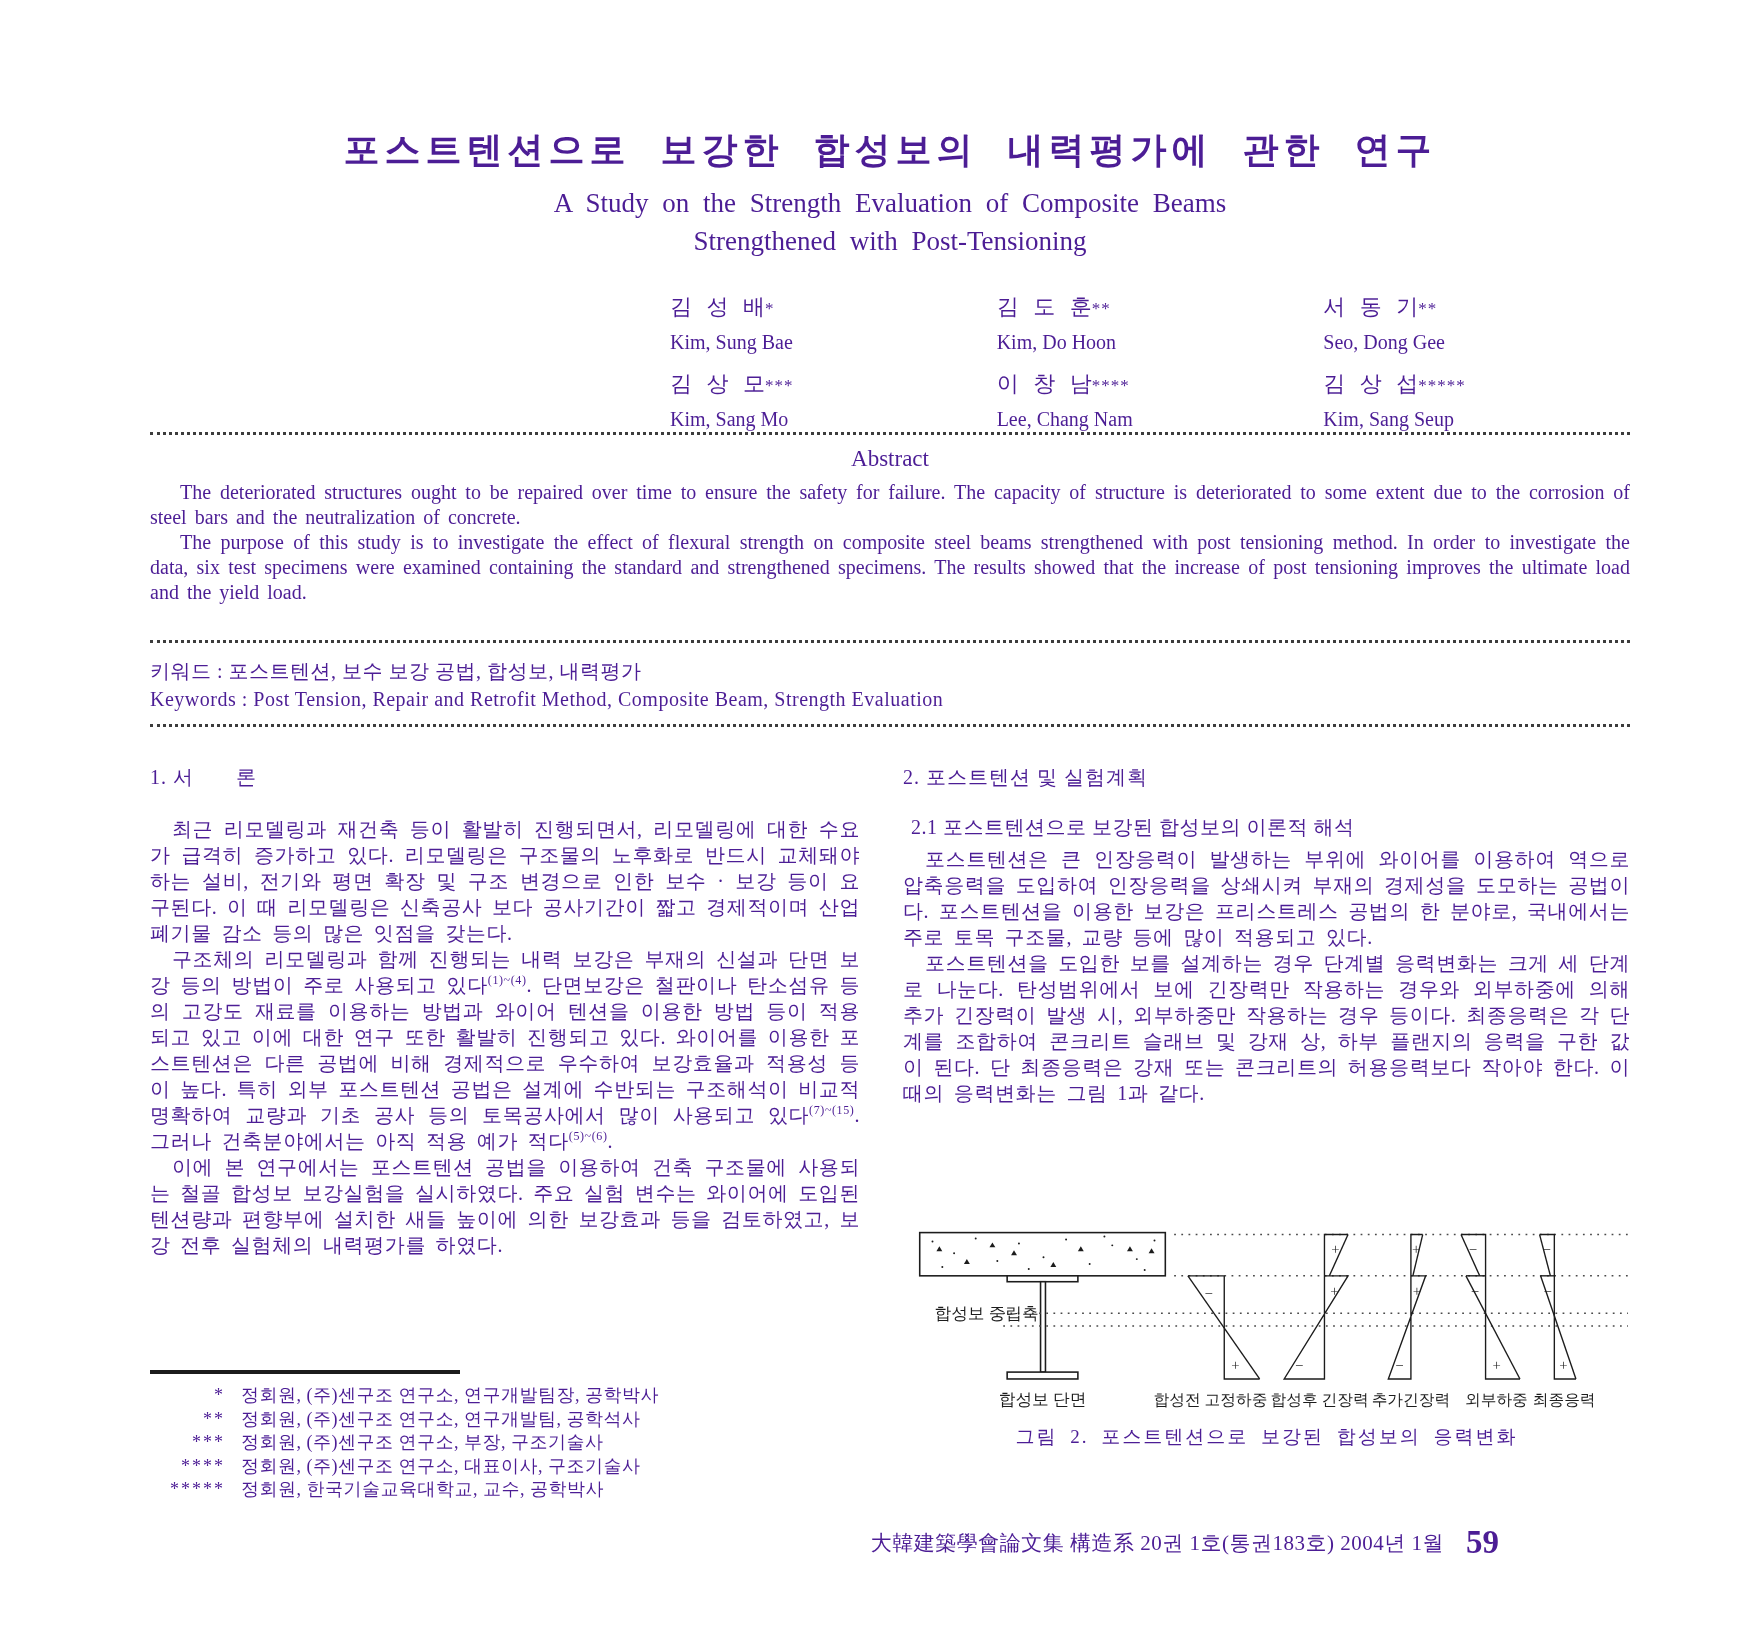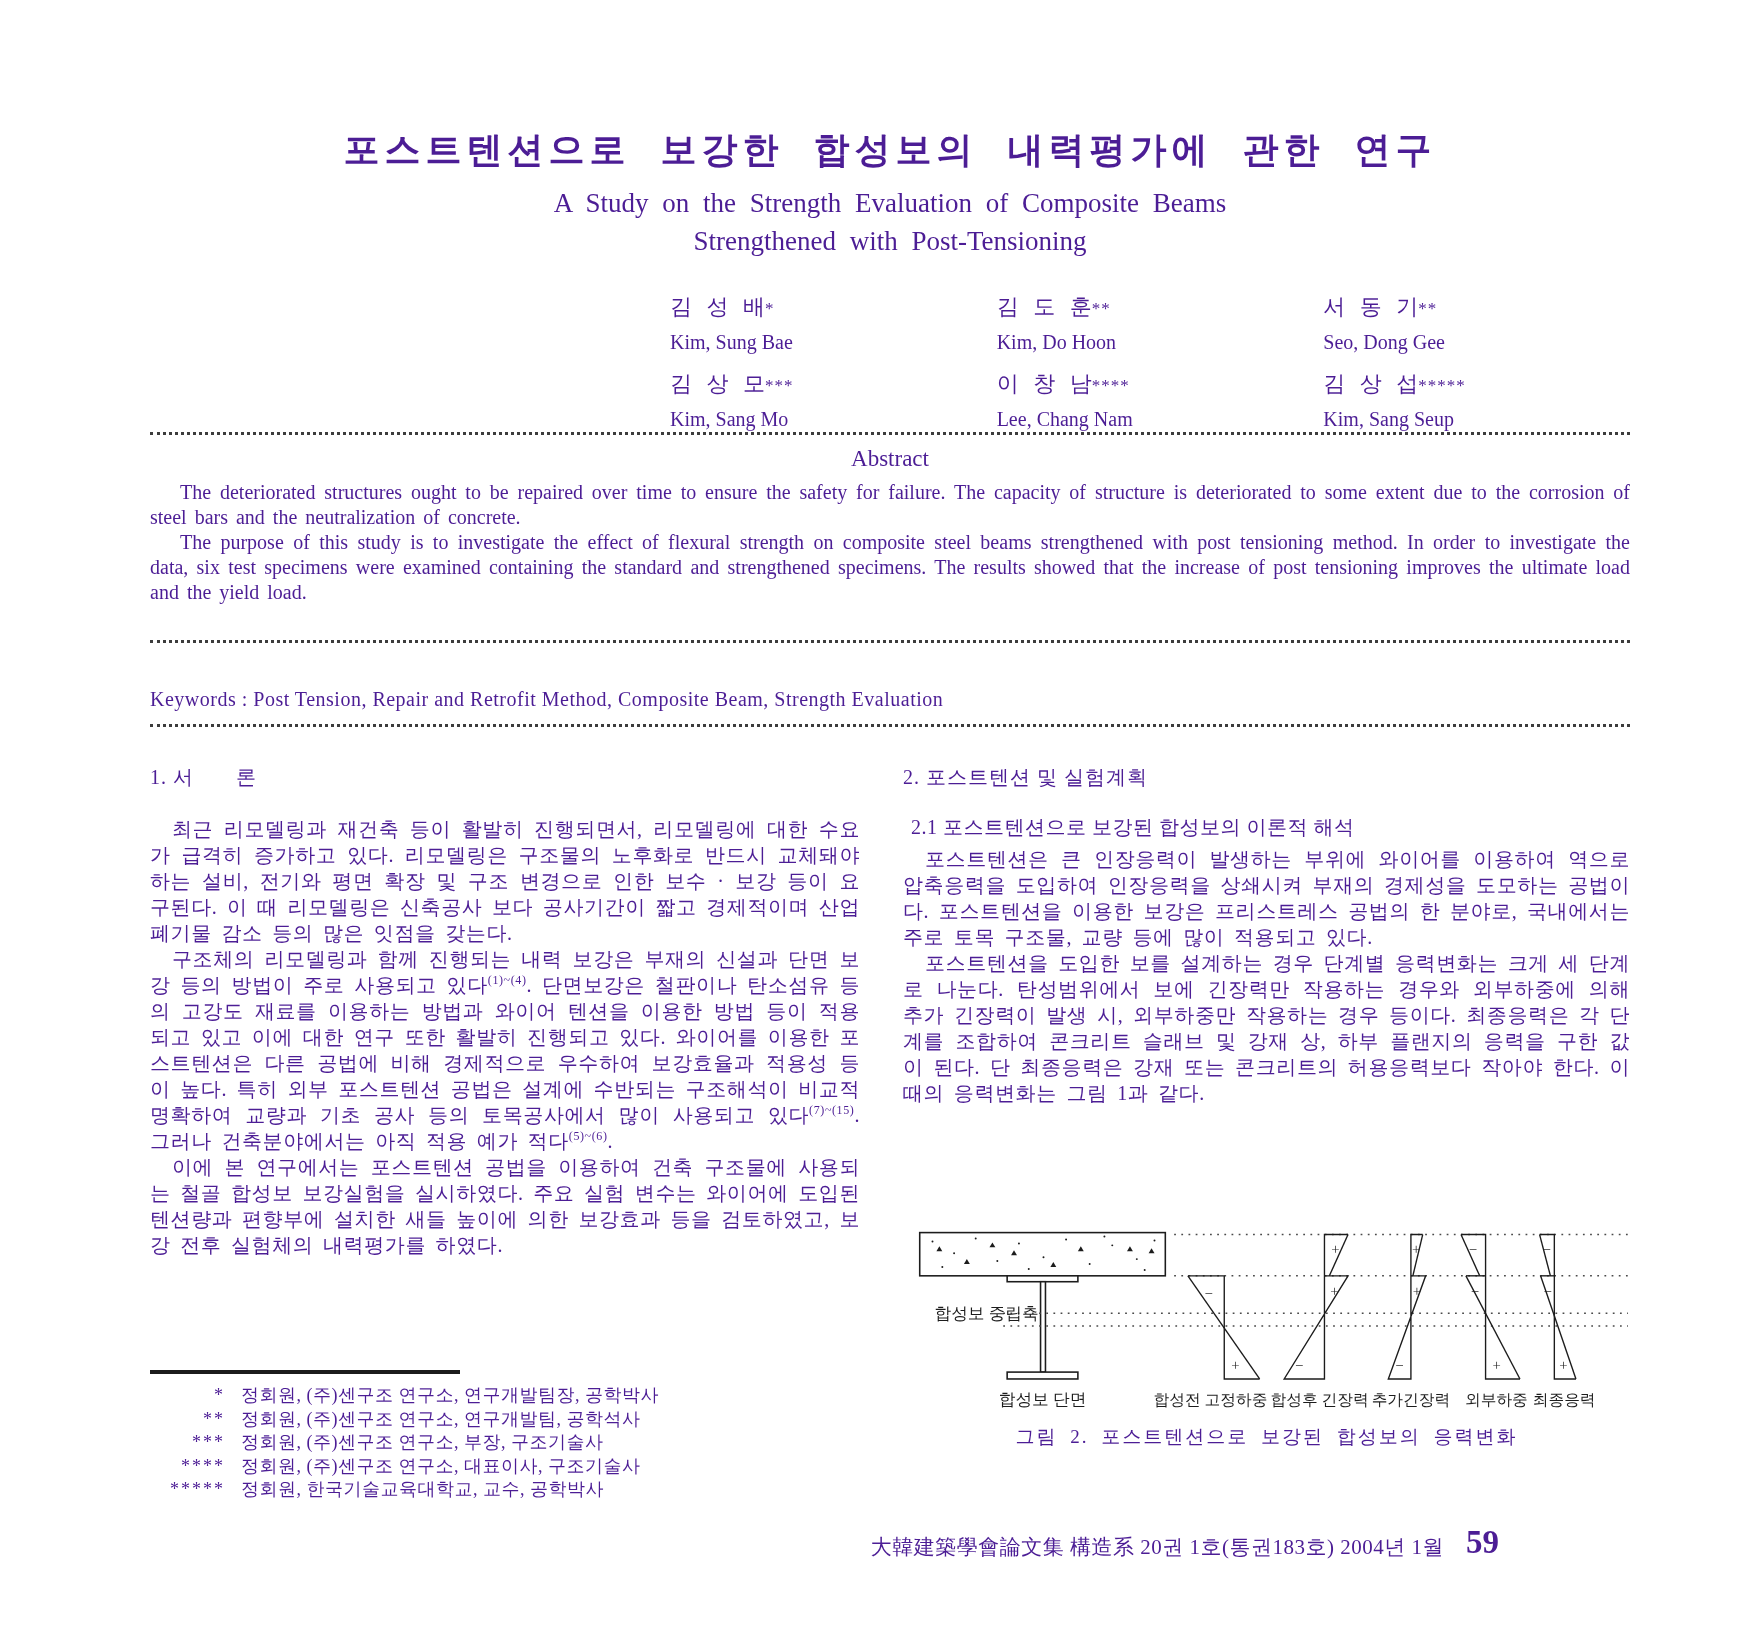--- a/index.html
+++ b/index.html
@@ -65,21 +65,21 @@
   .fn-text{margin-left:16px;}
 
   
   .figure{position:absolute;left:0;top:452px;width:727px;}
   .figure svg{display:block;width:727px;height:auto;}
   .fig-caption{margin-top:6px;text-align:center;font-size:19px;letter-spacing:2px;word-spacing:6px;white-space:nowrap;}
 
   
   .footer{
     position:absolute;top:1524px;right:131px;
-    display:flex;align-items:flex-end;gap:22px;
+    display:flex;align-items:center;gap:22px;
   }
   .footer-journal{font-size:21px;letter-spacing:0.5px;white-space:nowrap;}
   .footer-page{font-size:33px;font-weight:bold;}
 
   svg text{font-family:"Liberation Serif","DejaVu Serif",serif;fill:#1c1c1c;}
   .sv-label{font-size:16px;}
   .sv-sign{font-size:15px;}
   .sv-caption-label{font-size:17px;}
 </style>
 </head>
@@ -122,20 +122,21 @@
     <div class="dotrule rule1"></div>
 
     <div class="abstract-heading">Abstract</div>
     <div class="abstract-body">
       <p>The deteriorated structures ought to be repaired over time to ensure the safety for failure. The capacity of structure is deteriorated to some extent due to the corrosion of steel bars and the neutralization of concrete.</p>
       <p>The purpose of this study is to investigate the effect of flexural strength on composite steel beams strengthened with post tensioning method. In order to investigate the data, six test specimens were examined containing the standard and strengthened specimens. The results showed that the increase of post tensioning improves the ultimate load and the yield load.</p>
     </div>
 
     <div class="dotrule rule2"></div>
 
+    <div class="kw ko">키워드 : 포스트텐션, 보수 보강 공법, 합성보, 내력평가</div>
     <div class="kw en">Keywords : Post Tension, Repair and Retrofit Method, Composite Beam, Strength Evaluation</div>
 
     <div class="dotrule rule3"></div>
 
     <div class="cols">
 
       <div class="col col-left">
         <p class="sec-heading">1. 서　　론</p>
         <p class="body-p first">최근 리모델링과 재건축 등이 활발히 진행되면서, 리모델링에 대한 수요가 급격히 증가하고 있다. 리모델링은 구조물의 노후화로 반드시 교체돼야 하는 설비, 전기와 평면 확장 및 구조 변경으로 인한 보수 · 보강 등이 요구된다. 이 때 리모델링은 신축공사 보다 공사기간이 짧고 경제적이며 산업 폐기물 감소 등의 많은 잇점을 갖는다.</p>
         <p class="body-p">구조체의 리모델링과 함께 진행되는 내력 보강은 부재의 신설과 단면 보강 등의 방법이 주로 사용되고 있다<sup>(1)~(4)</sup>. 단면보강은 철판이나 탄소섬유 등의 고강도 재료를 이용하는 방법과 와이어 텐션을 이용한 방법 등이 적용되고 있고 이에 대한 연구 또한 활발히 진행되고 있다. 와이어를 이용한 포스트텐션은 다른 공법에 비해 경제적으로 우수하여 보강효율과 적용성 등이 높다. 특히 외부 포스트텐션 공법은 설계에 수반되는 구조해석이 비교적 명확하여 교량과 기초 공사 등의 토목공사에서 많이 사용되고 있다<sup>(7)~(15)</sup>. 그러나 건축분야에서는 아직 적용 예가 적다<sup>(5)~(6)</sup>.</p>

